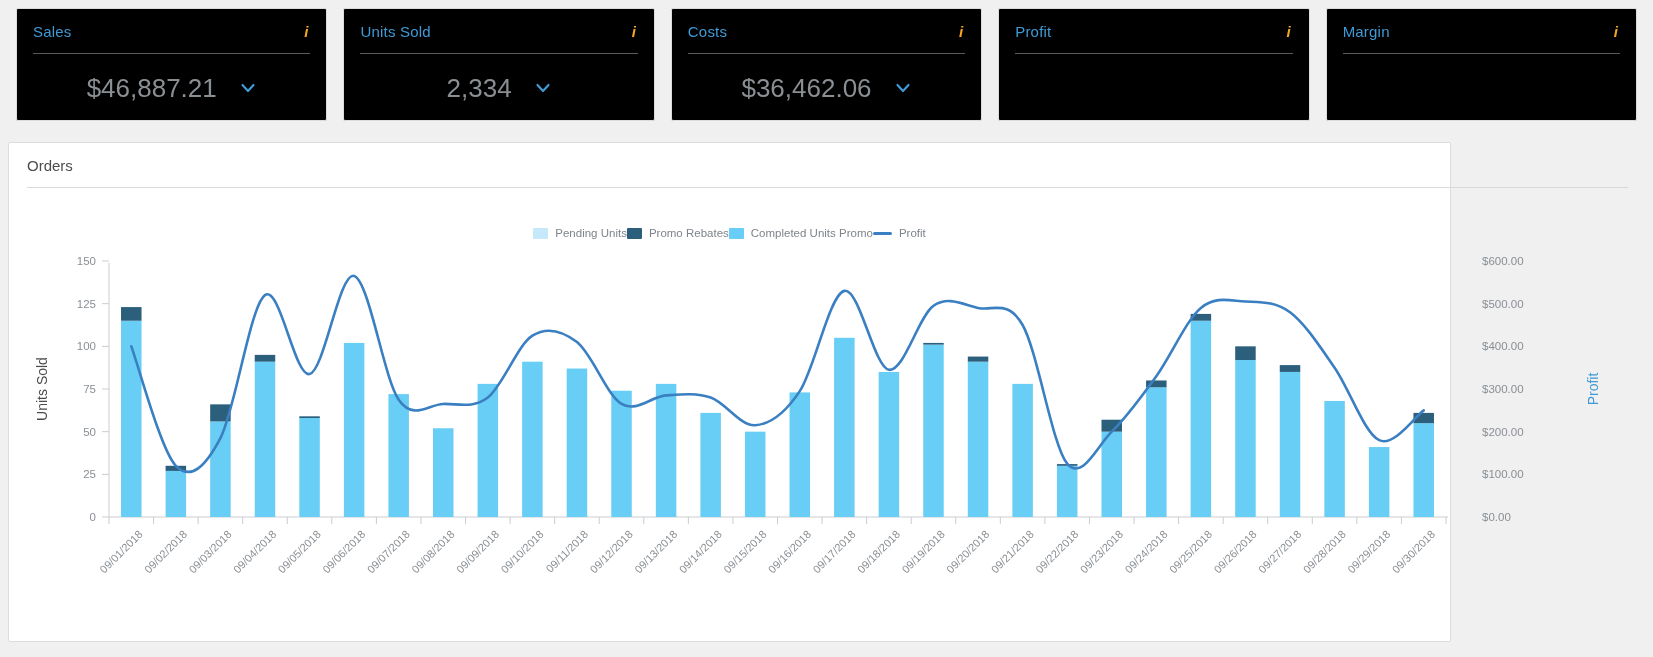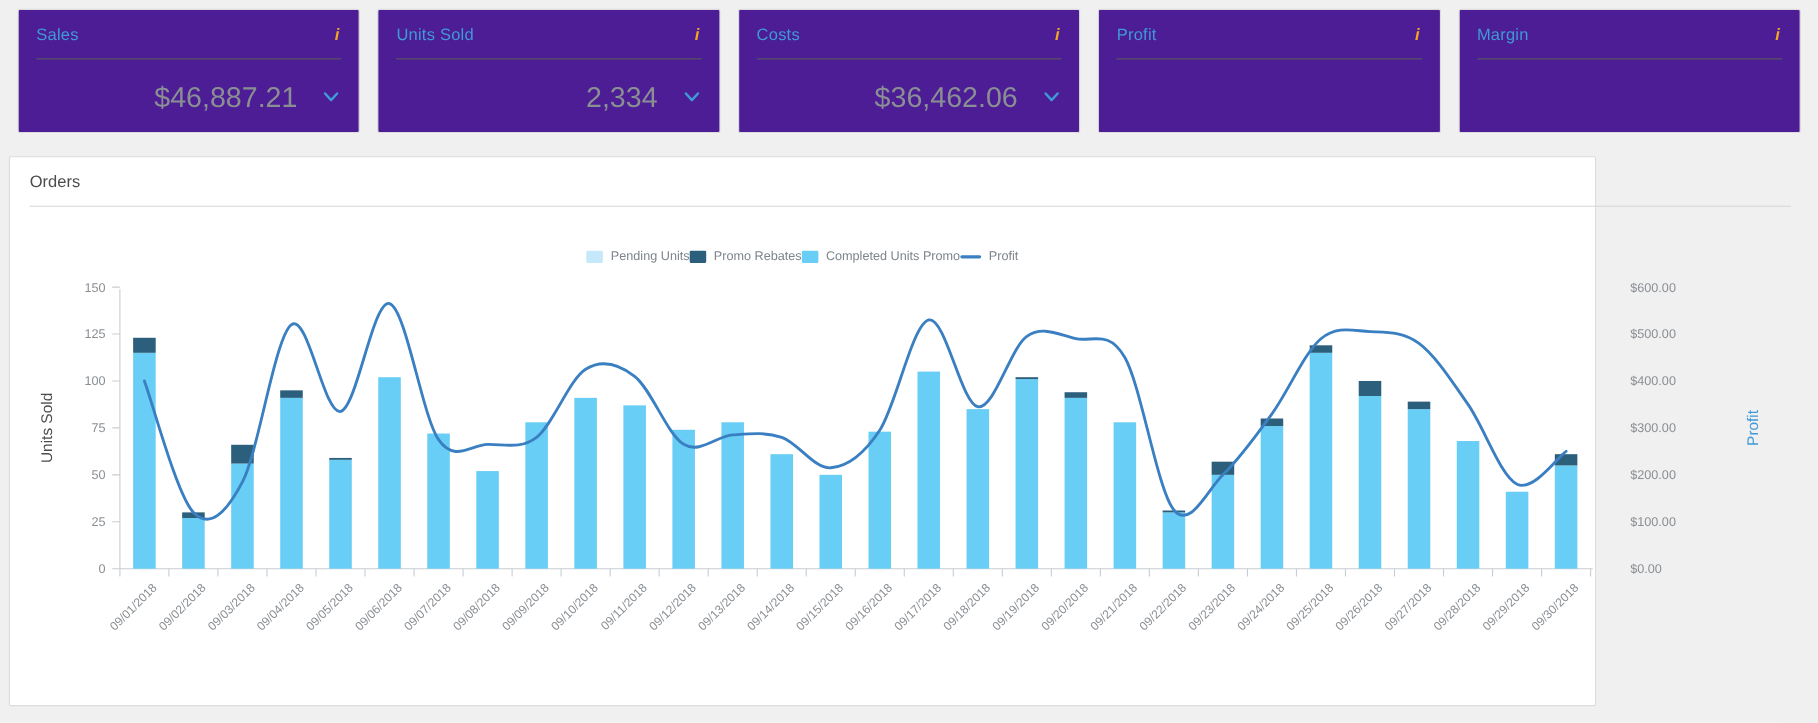--- a/index.html
+++ b/index.html
@@ -15,42 +15,42 @@
   
   .kpi-row{
     position:absolute;left:0;top:0;width:1653px;height:130px;
     display:flex;align-items:flex-start;
     padding:8px 8px 0 8px;box-sizing:border-box;
   }
   .kpi-card{
     flex:1 1 0;
     margin:0 8px;
     height:113px;
-    background:#4c1d95;
+    background:#000000;
     border:1px solid #dcdcdc;
     border-radius:2px;
     box-sizing:border-box;
     position:relative;
     padding:0 16px;
   }
   .kpi-head{
     height:44px;
     display:flex;align-items:center;justify-content:space-between;
     border-bottom:1px solid #5a5a5a;
   }
   .kpi-title{
     font-size:15px;color:#3f9ad6;letter-spacing:.2px;
   }
   .kpi-info{
     font-size:15px;color:#f5a623;font-weight:bold;font-style:italic;
     line-height:1;cursor:pointer;padding:0 2px;
   }
   .kpi-body{
     height:68px;
-    display:flex;align-items:center;justify-content:flex-end;
+    display:flex;align-items:center;justify-content:center;
   }
   .kpi-value{
     font-size:26px;color:#8a8f94;font-weight:400;white-space:nowrap;
   }
   .kpi-caret{
     margin-left:22px;width:18px;height:18px;position:relative;cursor:pointer;flex:0 0 auto;
   }
   .kpi-caret svg{display:block;}
 
   

